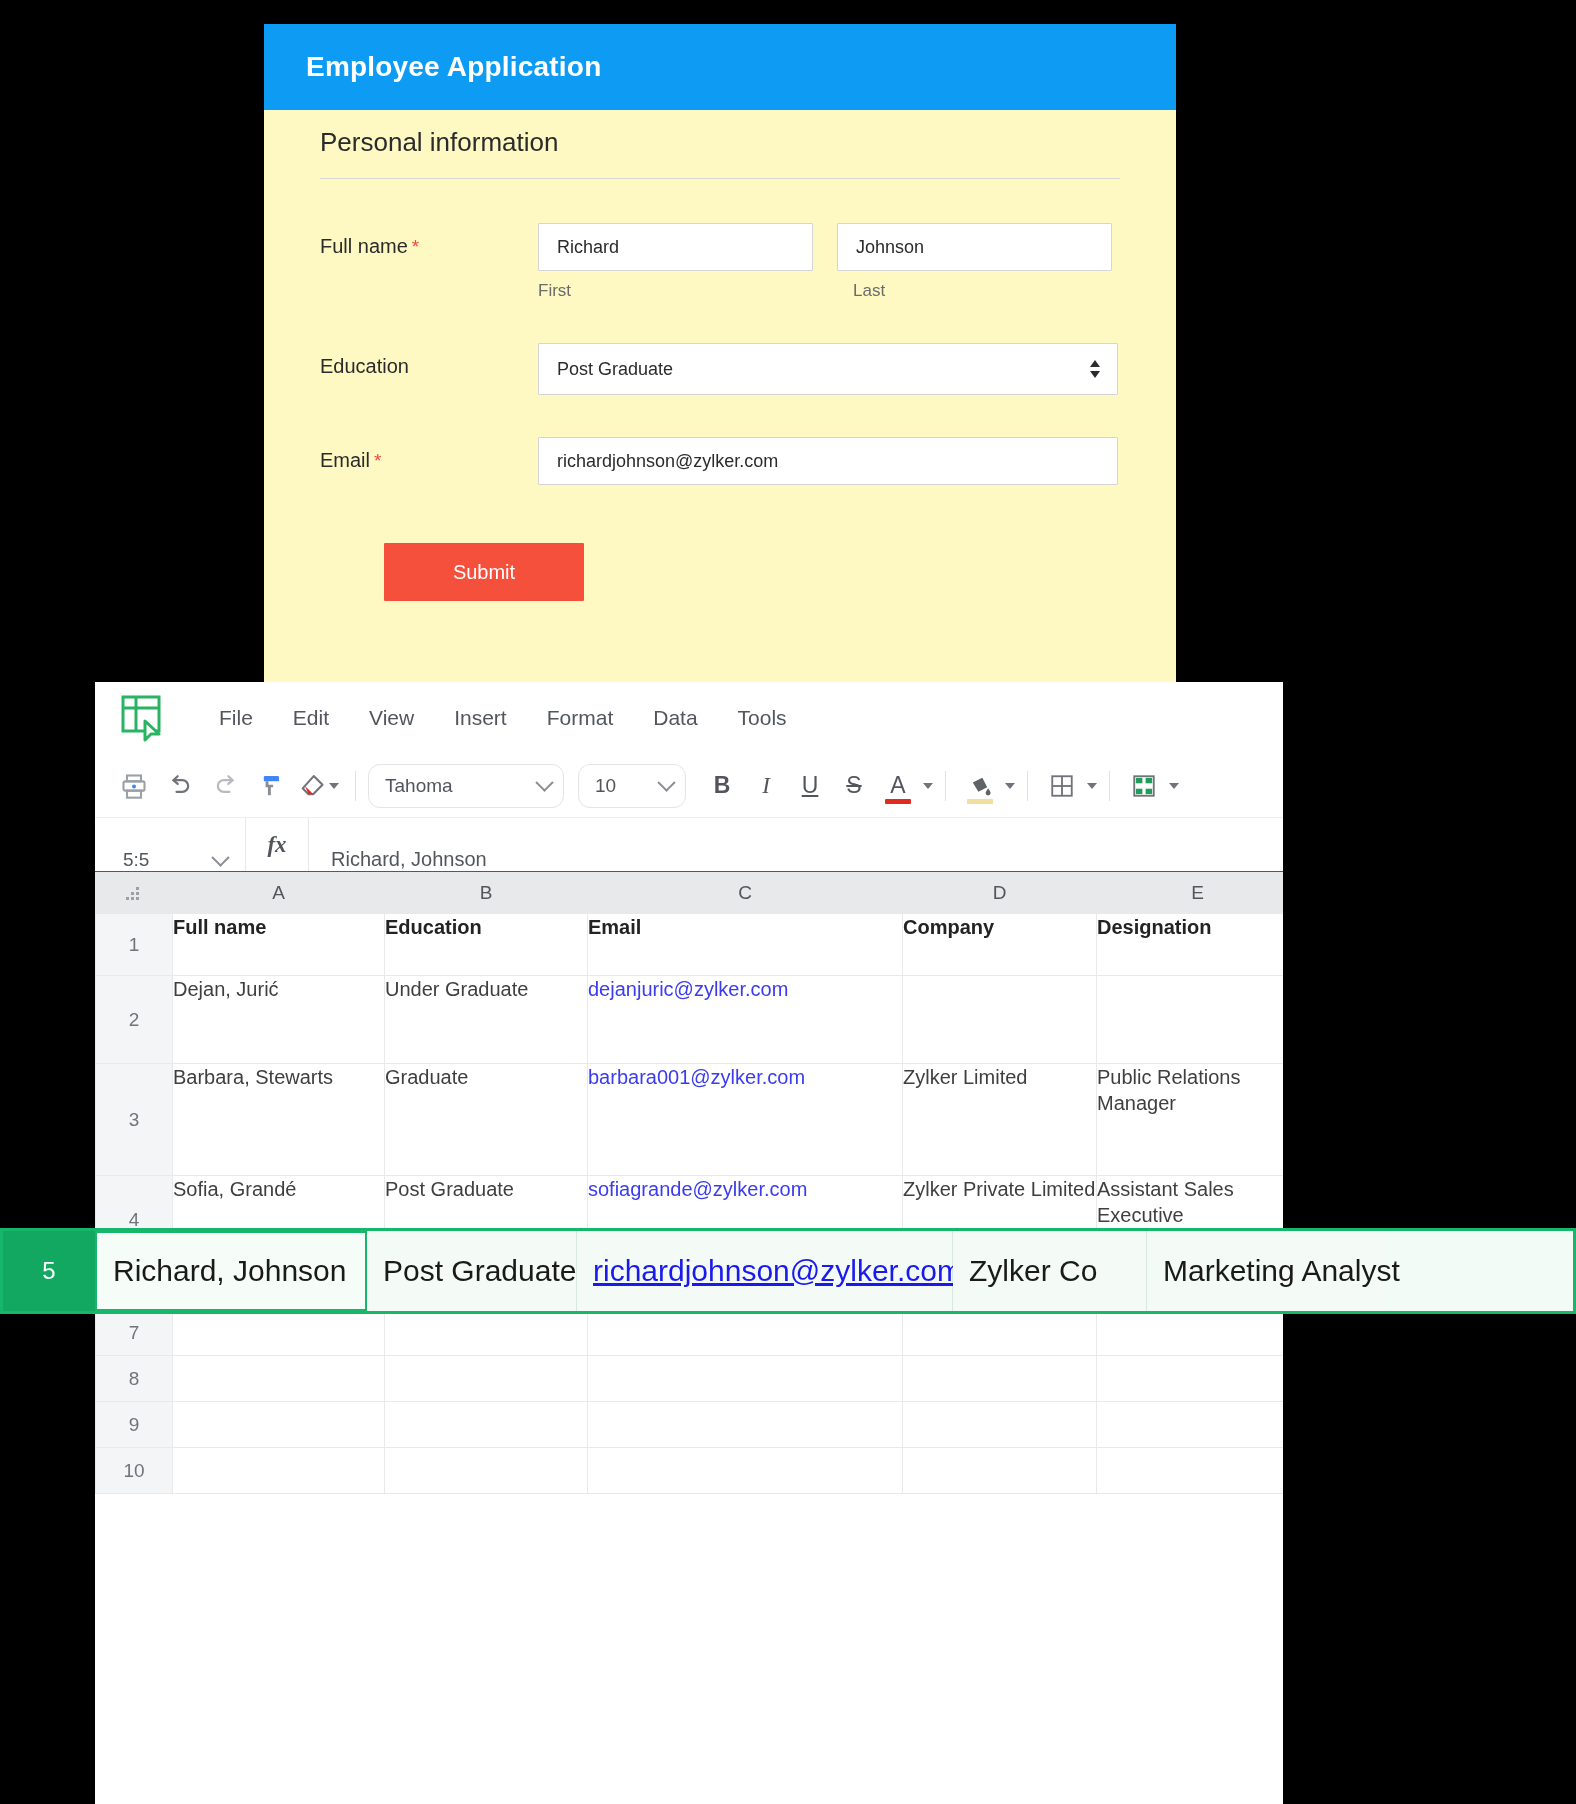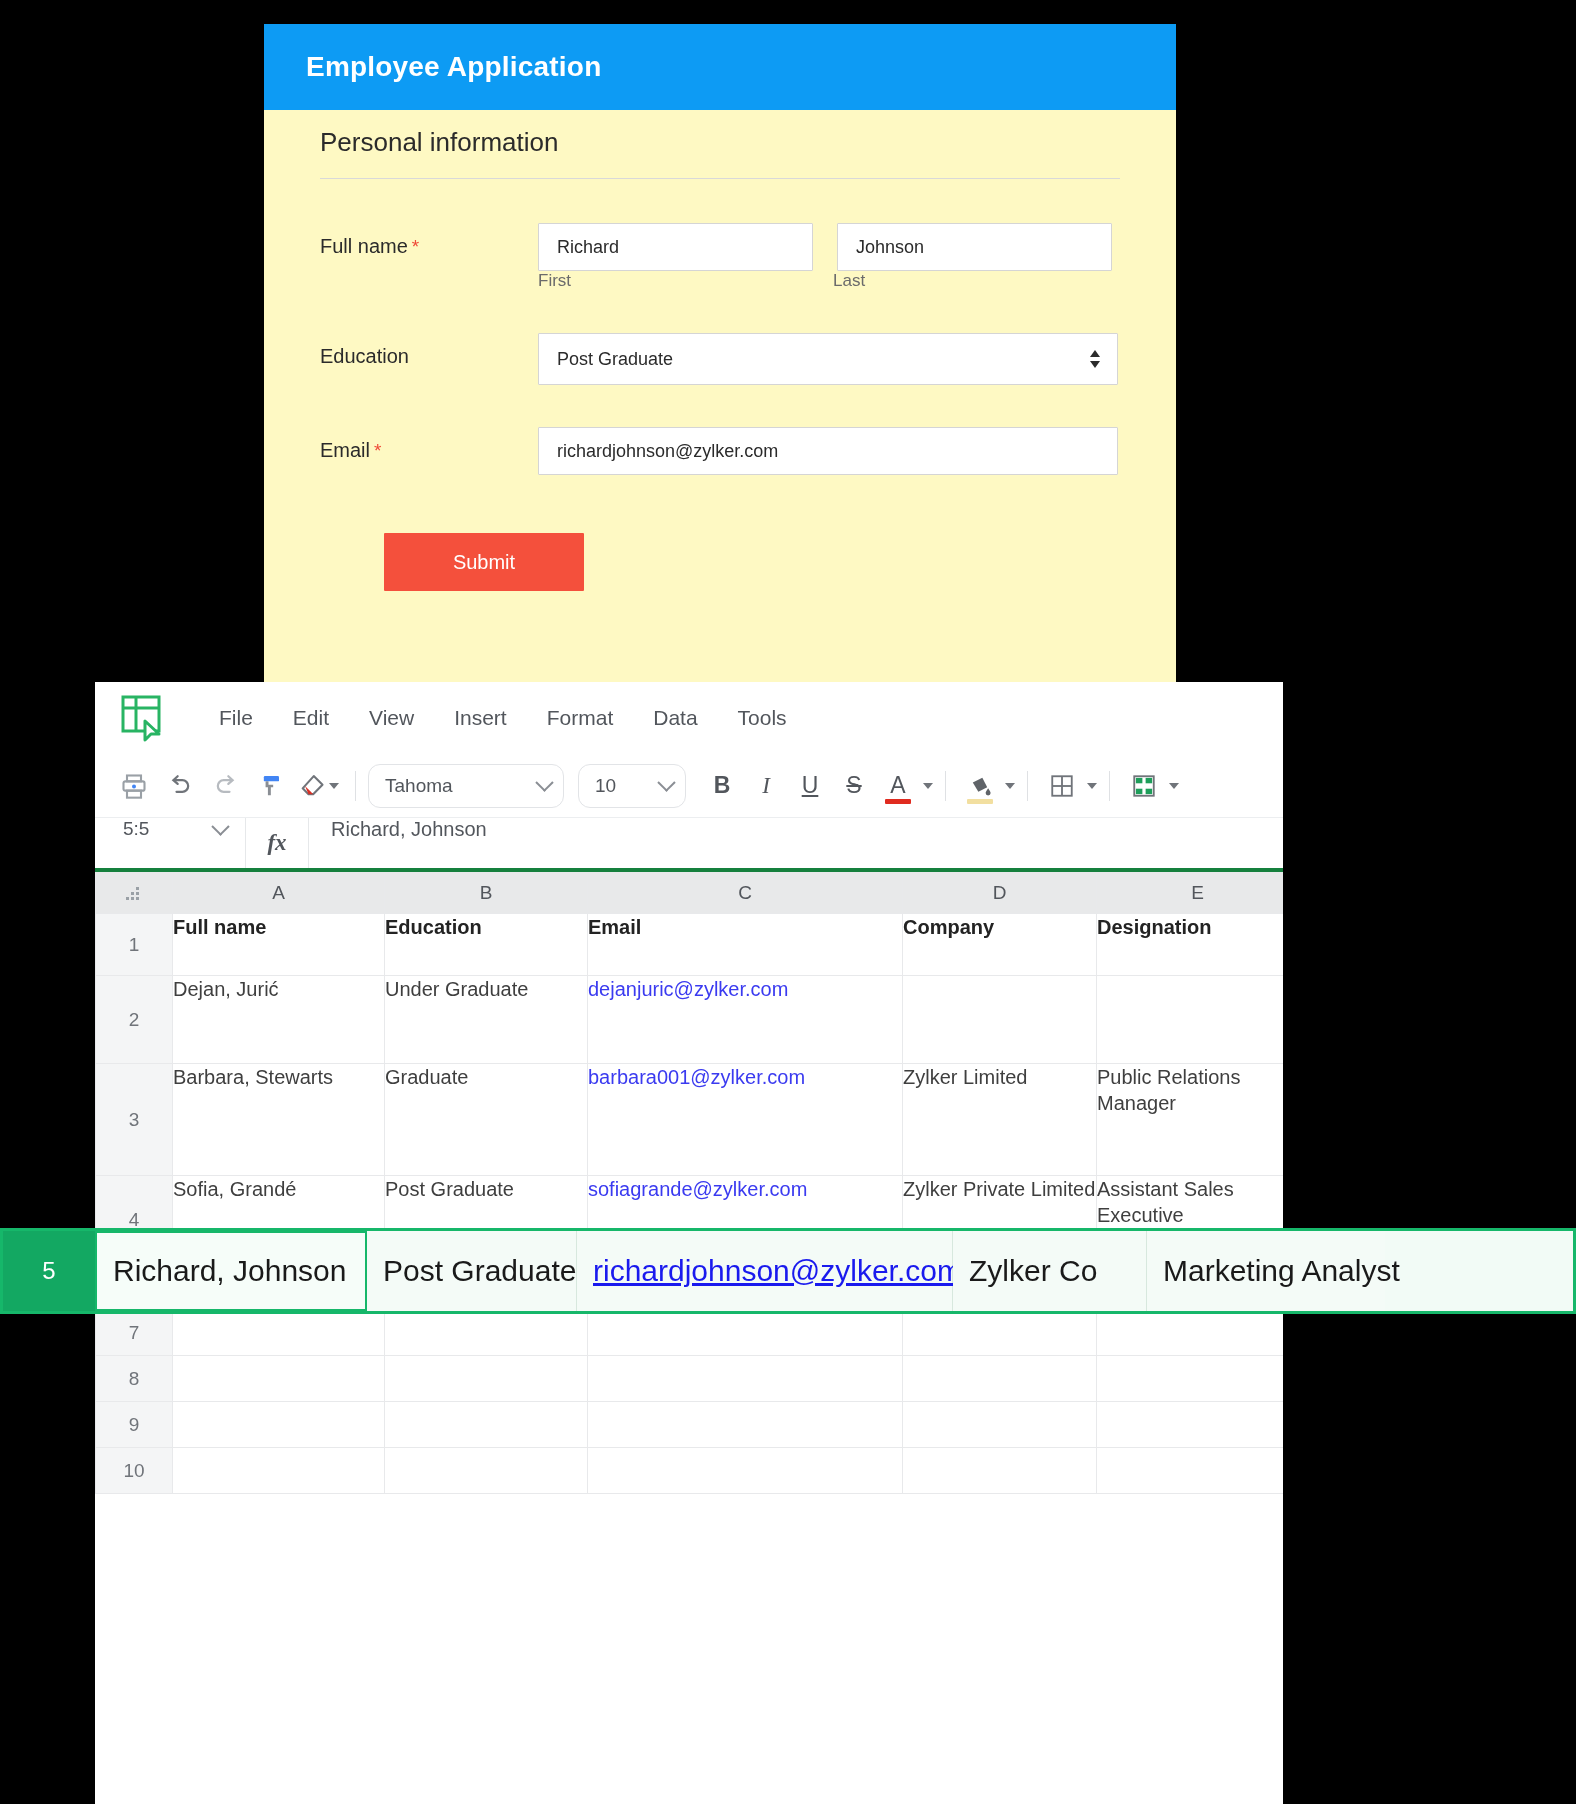--- a/index.html
+++ b/index.html
@@ -77,21 +77,21 @@
     background: #ffffff;
     font-size: 18px;
     color: #2b2b2b;
     padding: 0 18px;
     font-family: "Liberation Sans", sans-serif;
     border-radius: 1px;
     outline: none;
   }
   .w-half { width: 275px; }
   .w-full { width: 580px; }
-  .sub-labels { display: flex; gap: 20px; }
+  .sub-labels { display: flex; gap: 40px; margin-top: 10px; }
   .sub-label {
     width: 275px;
     font-size: 17px;
     color: #6b6b6b;
   }
   .select-wrap {
     position: relative;
     width: 580px;
     height: 52px;
   }
@@ -211,22 +211,22 @@
     font-size: 23px; color: #52565c;
     cursor: pointer; position: relative;
   }
   .color-underline {
     position: absolute; bottom: 4px; left: 9px;
     width: 26px; height: 5px; border-radius: 1px;
   }
   #formula-bar {
     height: 54px;
     display: flex;
-    align-items: flex-start;
-    border-bottom: 4px solid #15803d;
+    align-items: flex-end;
+    border-bottom: 1px solid #15803d;
     box-sizing: border-box;
   }
   #cellref {
     width: 150px;
     flex: 0 0 150px;
     display: flex;
     align-items: center;
     justify-content: space-between;
     padding: 0 18px 0 28px;
     box-sizing: border-box;

